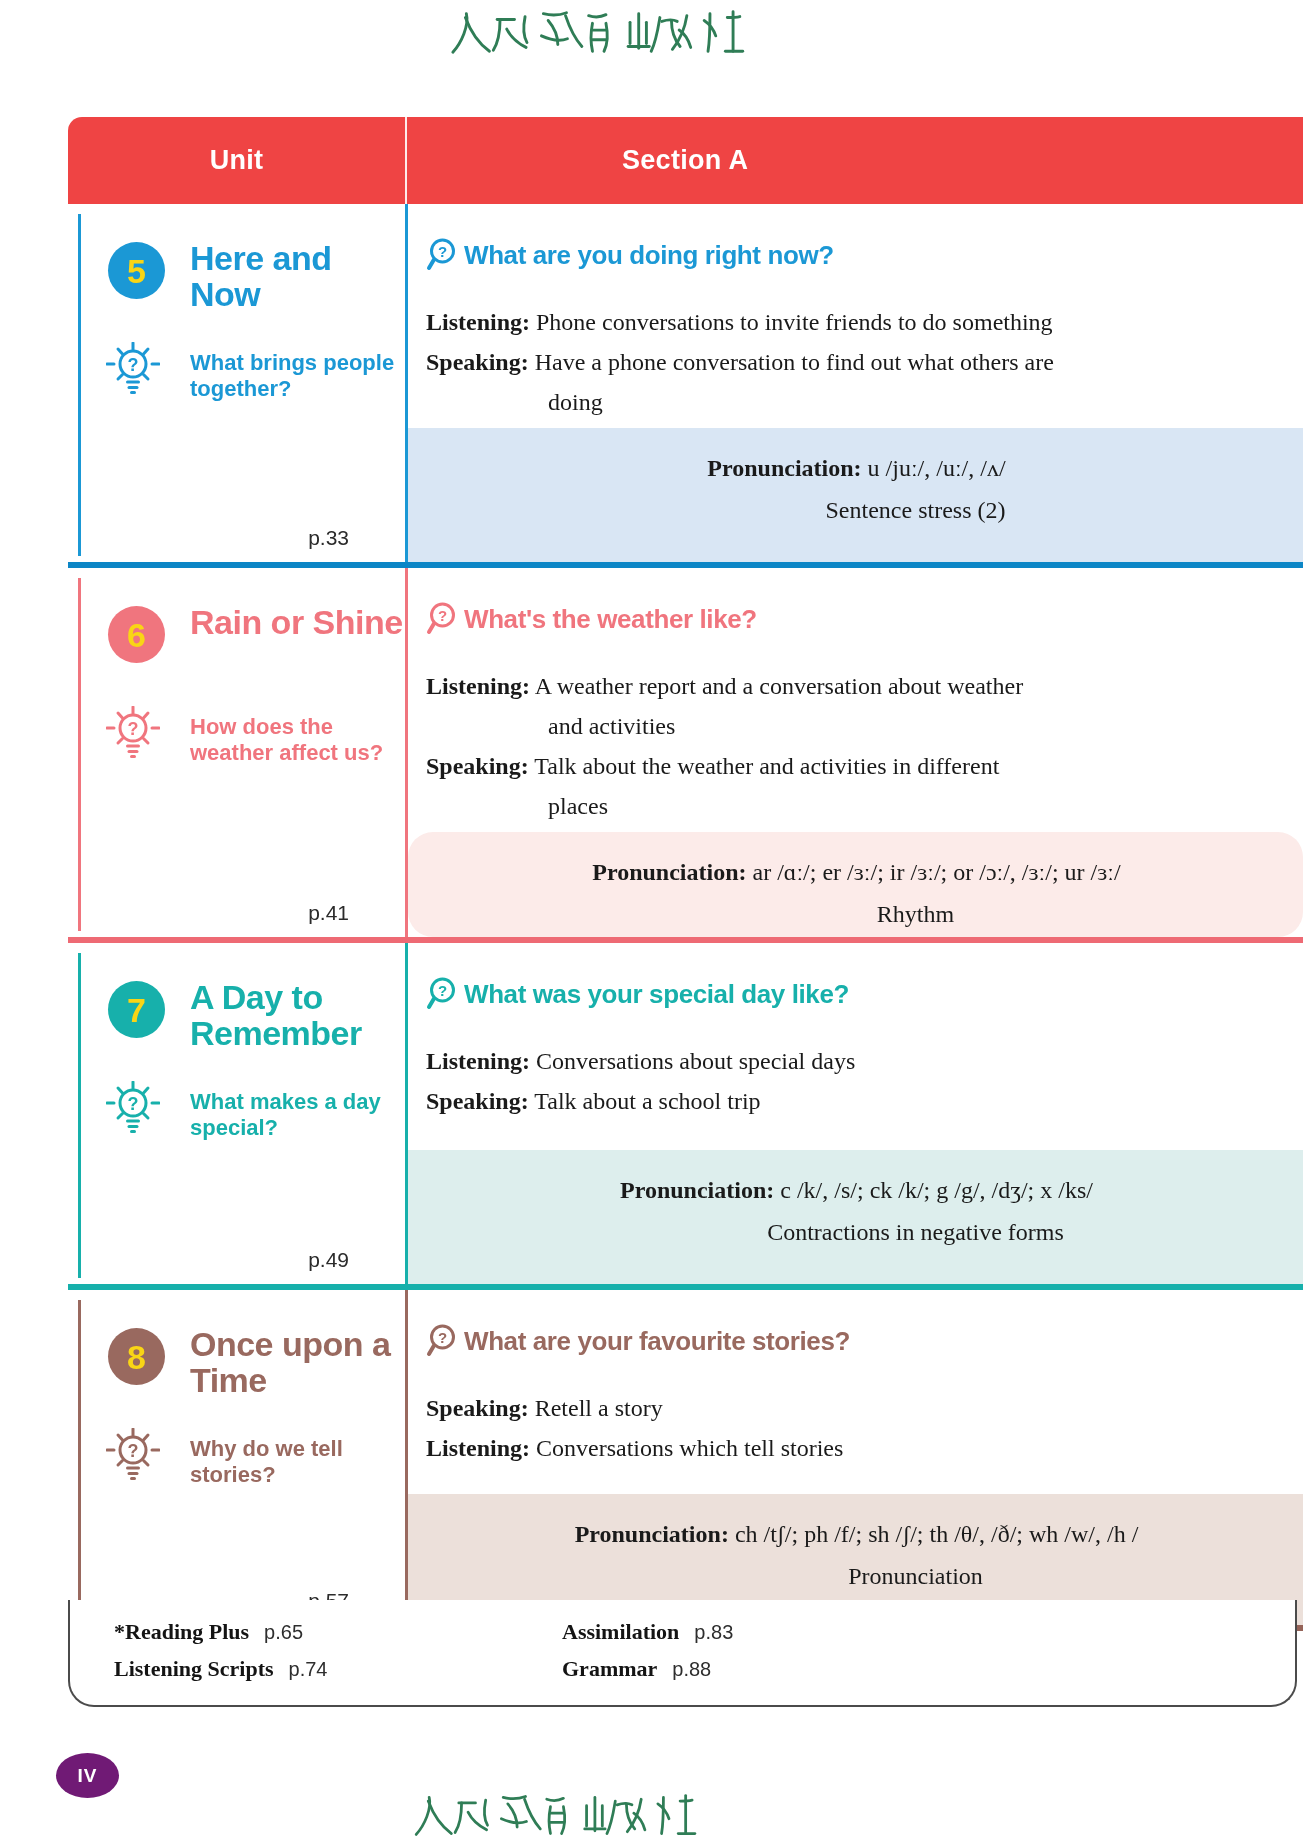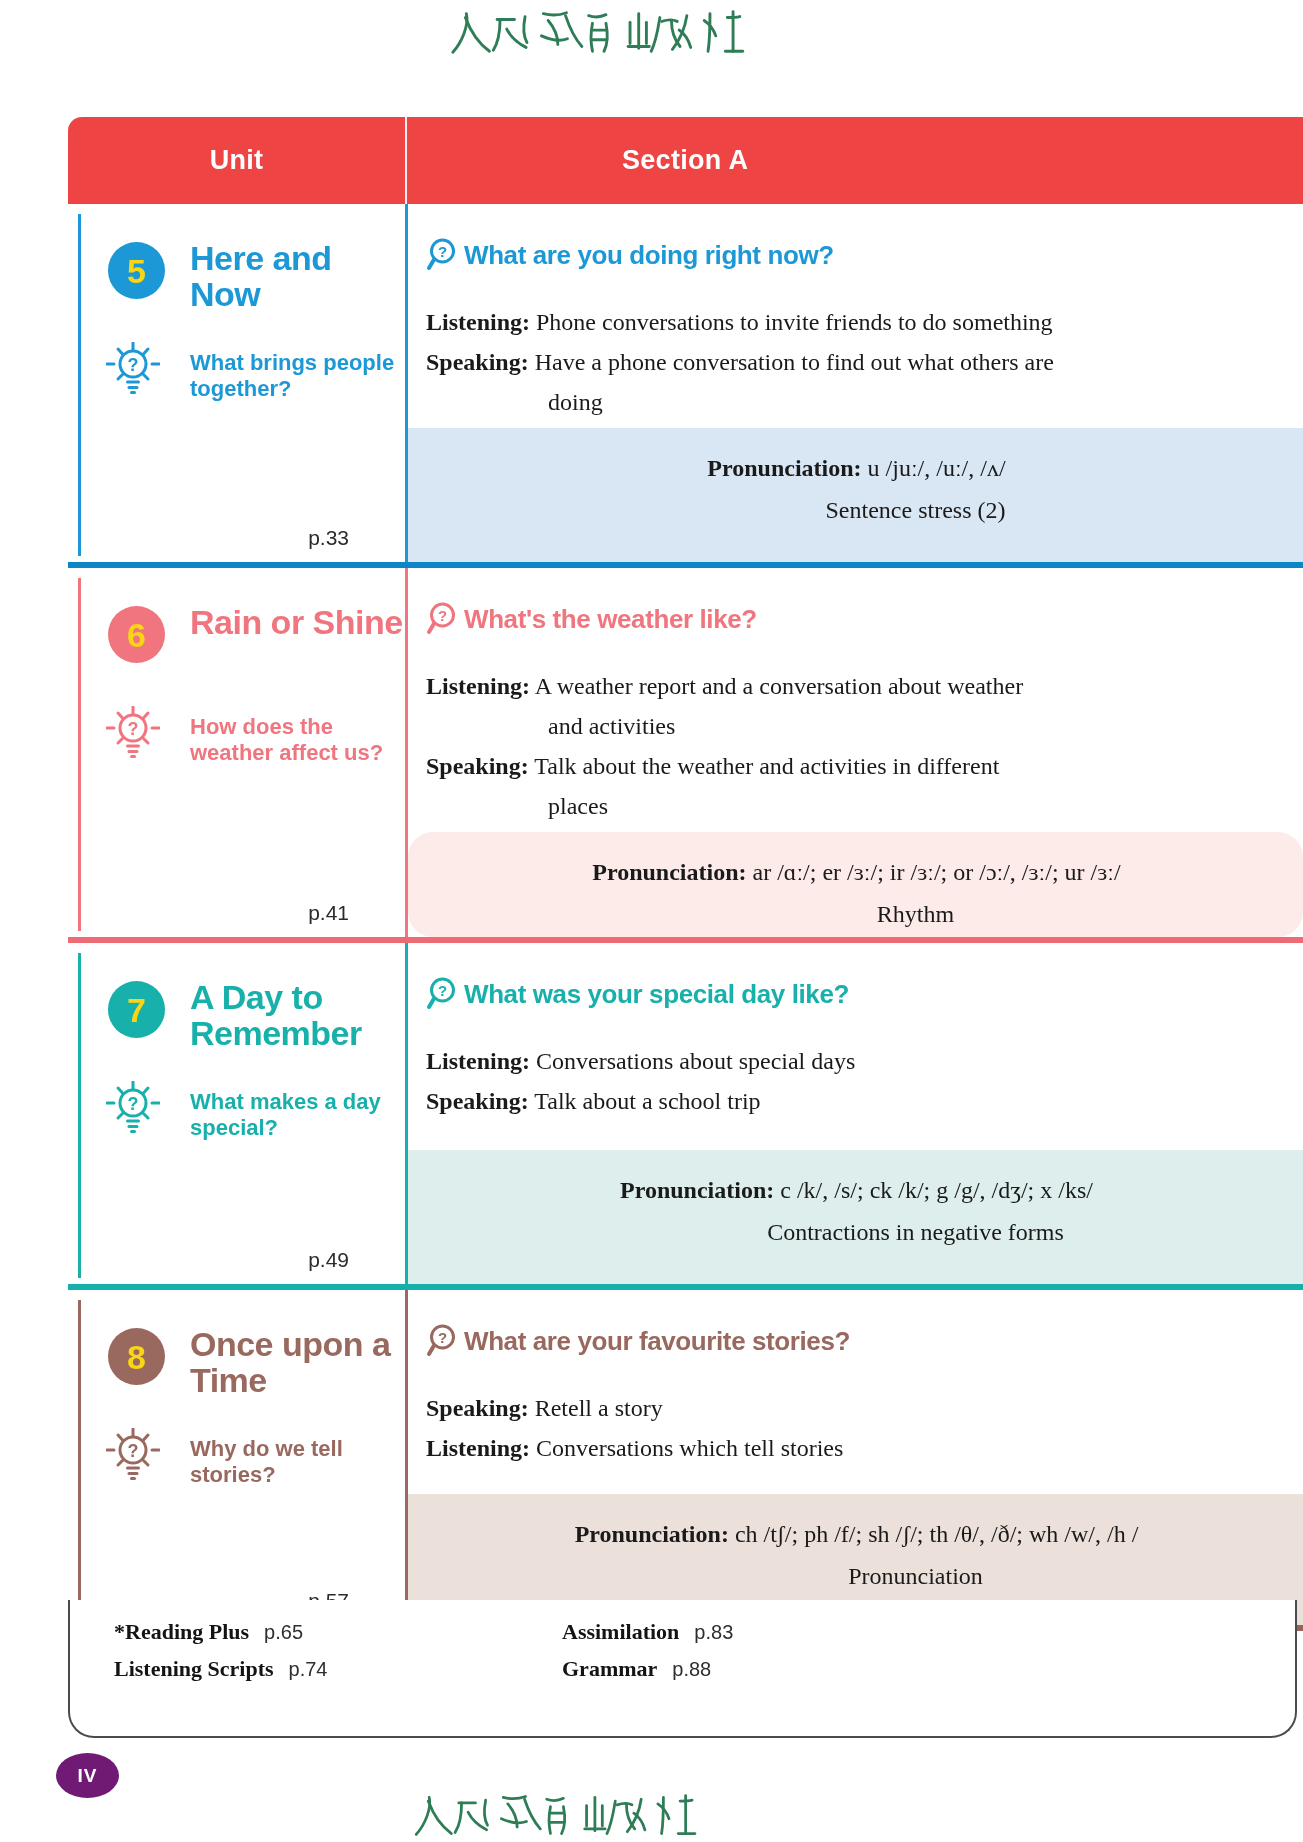--- a/index.html
+++ b/index.html
@@ -85,21 +85,21 @@
   .band-line1{
     font-family:"Liberation Serif","DejaVu Serif",serif;font-size:24px;line-height:36px;white-space:nowrap;
   }
   .band-line2{
     font-family:"Liberation Serif","DejaVu Serif",serif;font-size:24px;line-height:36px;
     margin:6px 0 0 118px;
   }
 
   
   .footer-box{
-    position:absolute;left:68px;top:1600px;width:1229px;height:138px;box-sizing:border-box;
+    position:absolute;left:68px;top:1600px;width:1229px;height:107px;box-sizing:border-box;
     border-left:2px solid #4b4b4b;border-right:2px solid #4b4b4b;border-bottom:2px solid #4b4b4b;
     border-radius:0 0 26px 26px;background:#fff;
   }
   .f-col{position:absolute;top:14px;}
   .f-col-left{left:44px;}
   .f-col-right{left:492px;}
   .f-entry{line-height:35px;white-space:nowrap;}
   .f-label{font-family:"Liberation Serif","DejaVu Serif",serif;font-weight:bold;font-size:22px;color:#141414;}
   .f-page{font-size:20px;color:#2e2e2e;margin-left:15px;}
 

